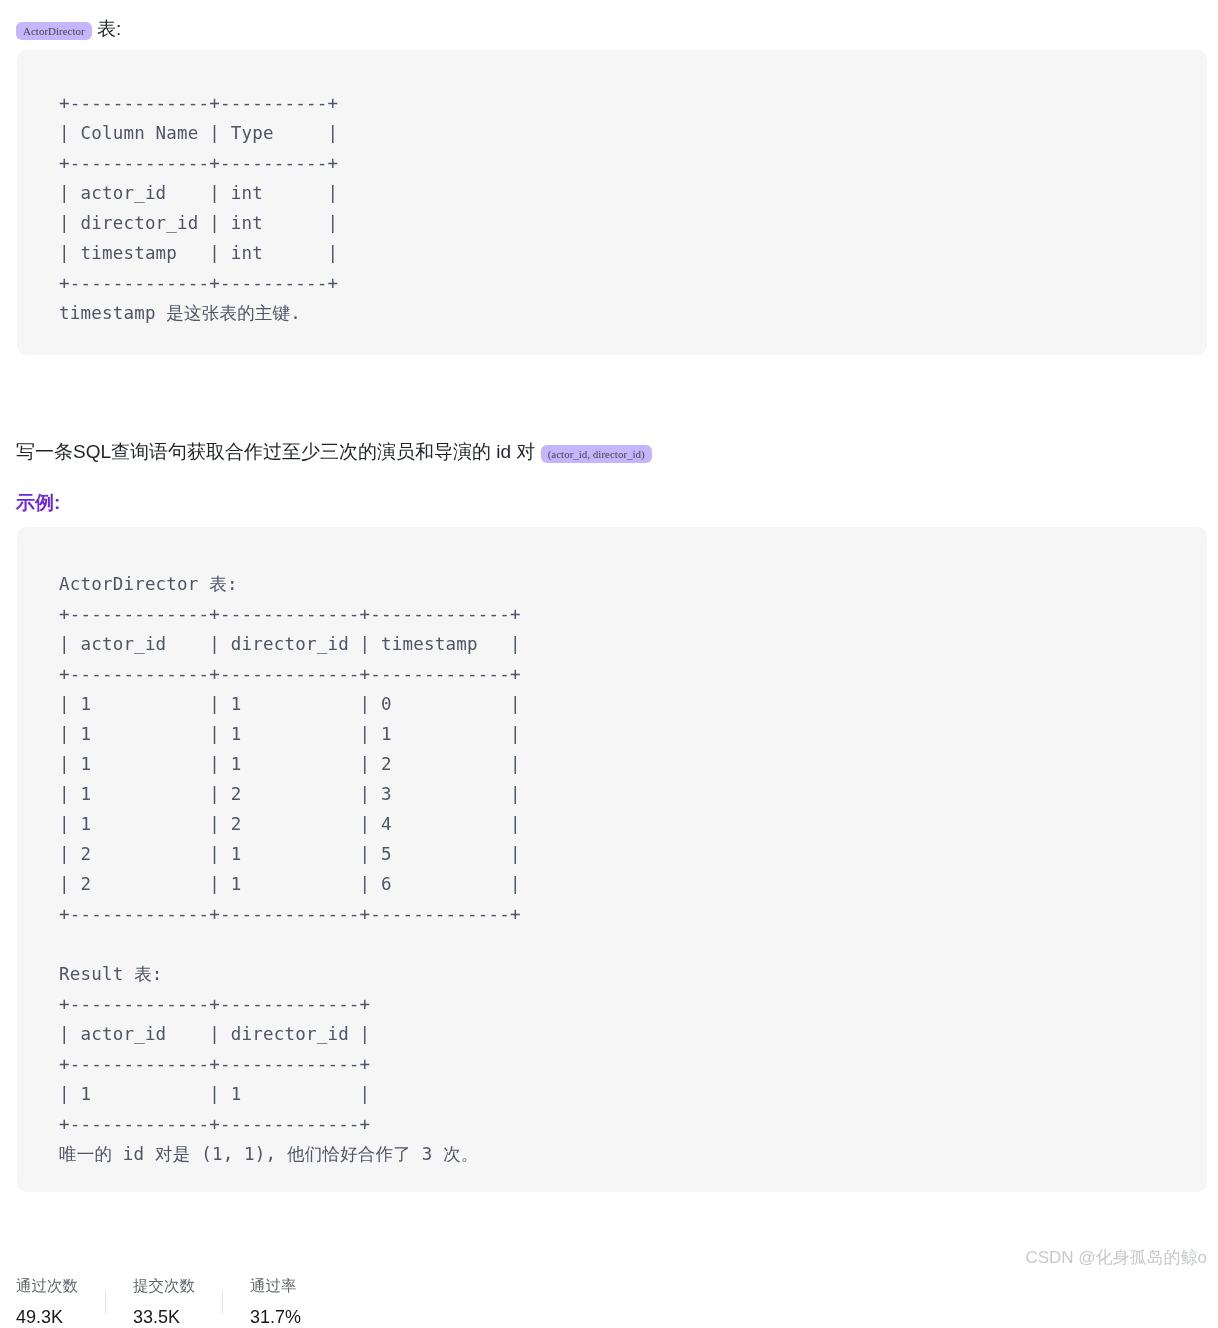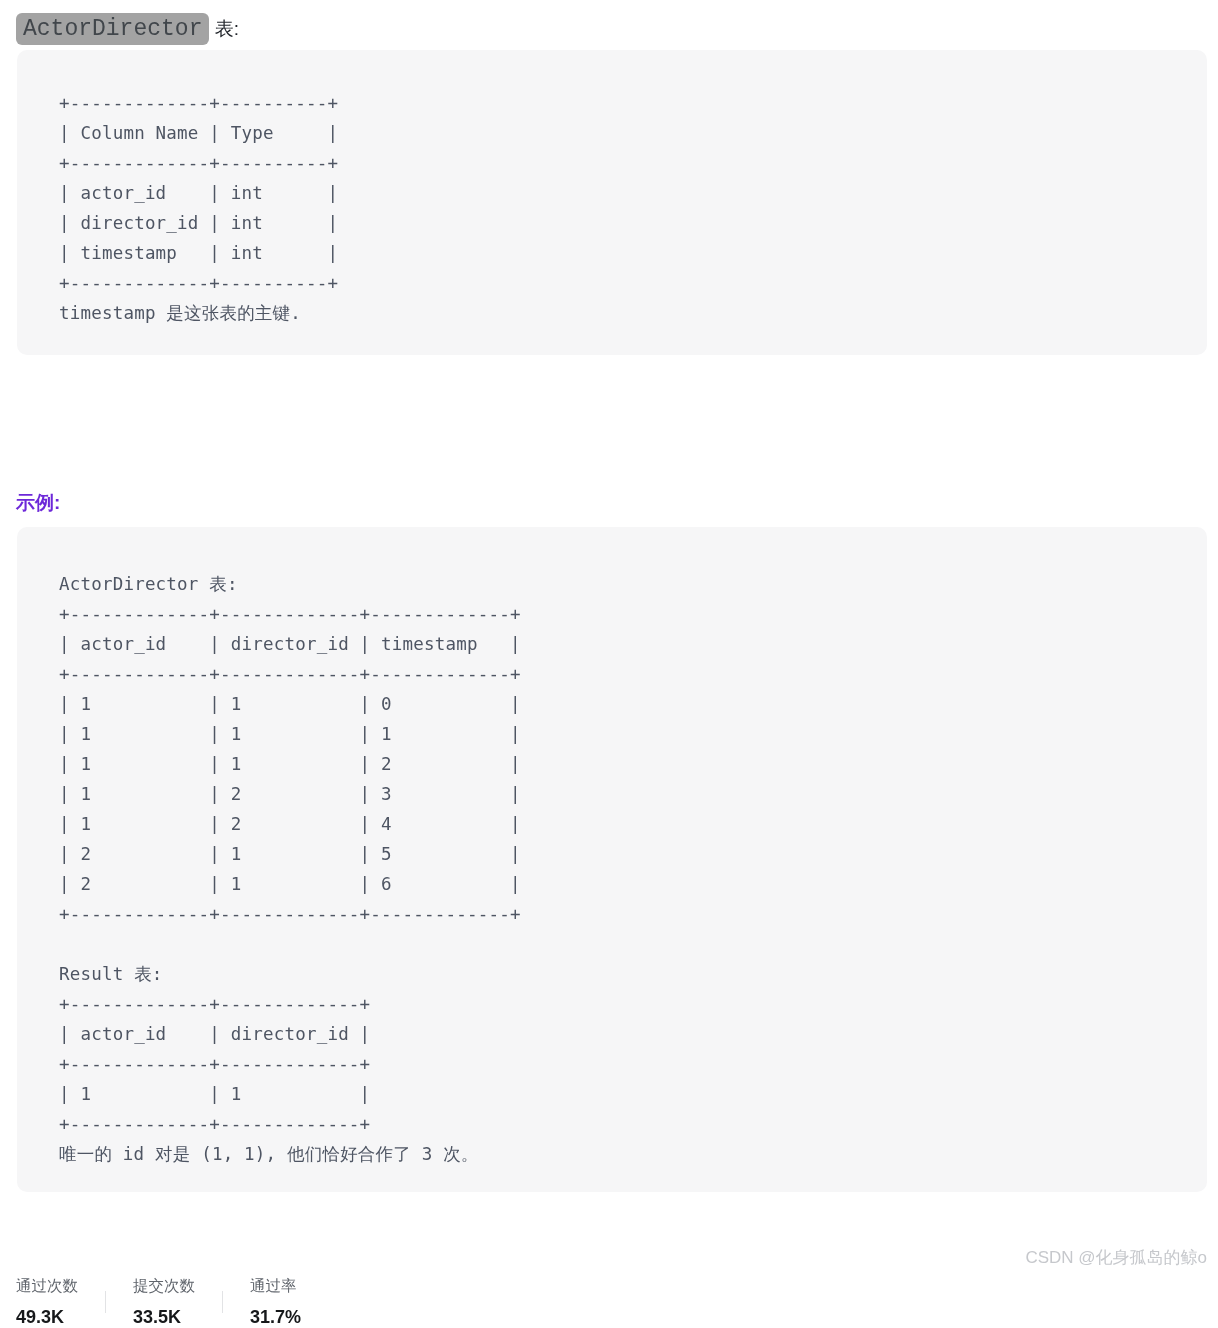--- a/index.html
+++ b/index.html
@@ -26,23 +26,23 @@
   .intro-line {
     position: absolute;
     left: 16px;
     top: 12px;
     font-size: 19px;
     line-height: 34px;
     color: #1f2329;
     white-space: nowrap;
   }
   .inline-code {
-    font-family: Liberation Mono, monospace;
-    font-size: 23px;
-    background: #a3a3a3;
+    font-family: Liberation Serif, serif;
+    font-size: 11px;
+    background: #c4b5fd;
     border-radius: 6px;
     padding: 3px 7px;
     color: #41464b;
     white-space: pre;
   }
   .cn {
     font-size: 19px;
     color: #1f2329;
   }
 
@@ -115,21 +115,21 @@
     gap: 10px;
     flex-direction: column;
   }
   .stat-label {
     color: #60656c;
     font-size: 15.5px;
   }
   .stat-value {
     color: #16181a;
     font-size: 18px;
-    font-weight: bold;
+    font-weight: normal;
     text-align: center;
   }
   .stat-divider {
     width: 1px;
     height: 22px;
     background: #e2e3e5;
     margin: 0 27px;
   }
 
   
@@ -155,20 +155,23 @@
     <pre>+-------------+----------+
 | Column Name | Type     |
 +-------------+----------+
 | actor_id    | int      |
 | director_id | int      |
 | timestamp   | int      |
 +-------------+----------+
 timestamp 是这张表的主键.</pre>
   </div>
 
+  <div class="prompt-line">
+    <span class="cn">写一条SQL查询语句获取合作过至少三次的演员和导演的 id 对 </span><span class="inline-code">(actor_id, director_id)</span>
+  </div>
 
   <div class="section-title">示例:</div>
 
   <div class="code-block" id="code-block-example">
     <pre>ActorDirector 表:
 +-------------+-------------+-------------+
 | actor_id    | director_id | timestamp   |
 +-------------+-------------+-------------+
 | 1           | 1           | 0           |
 | 1           | 1           | 1           |

